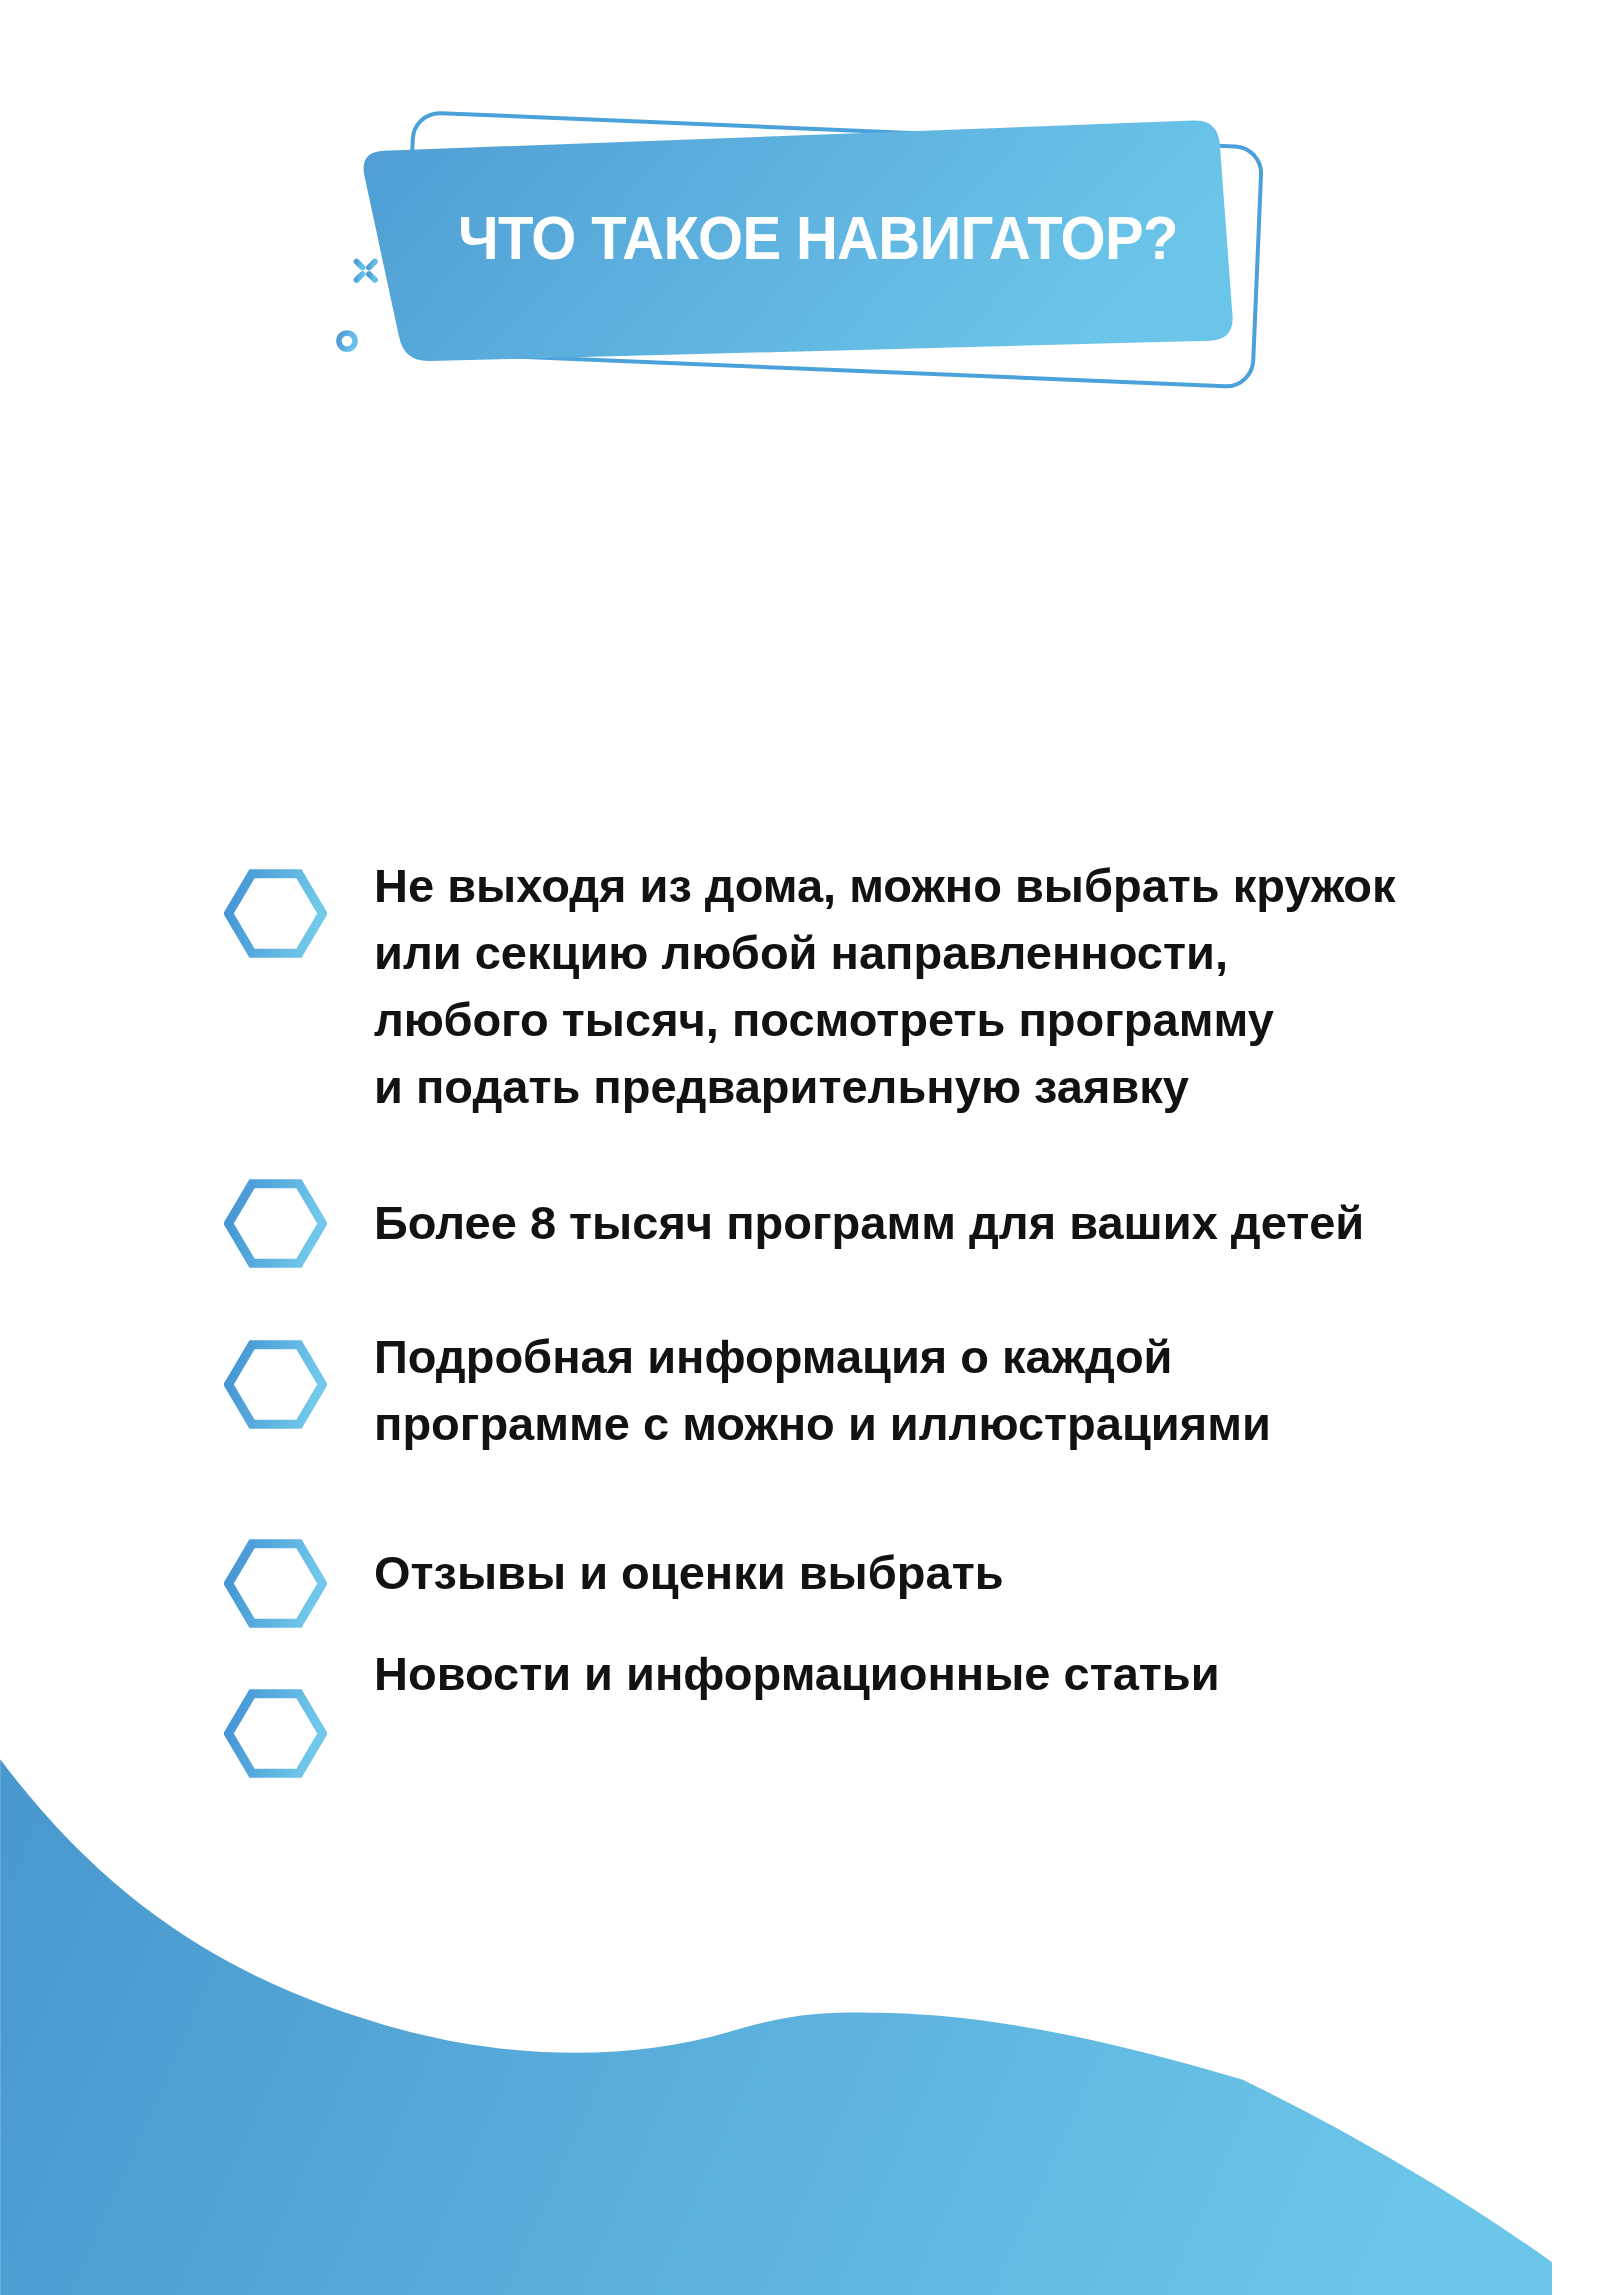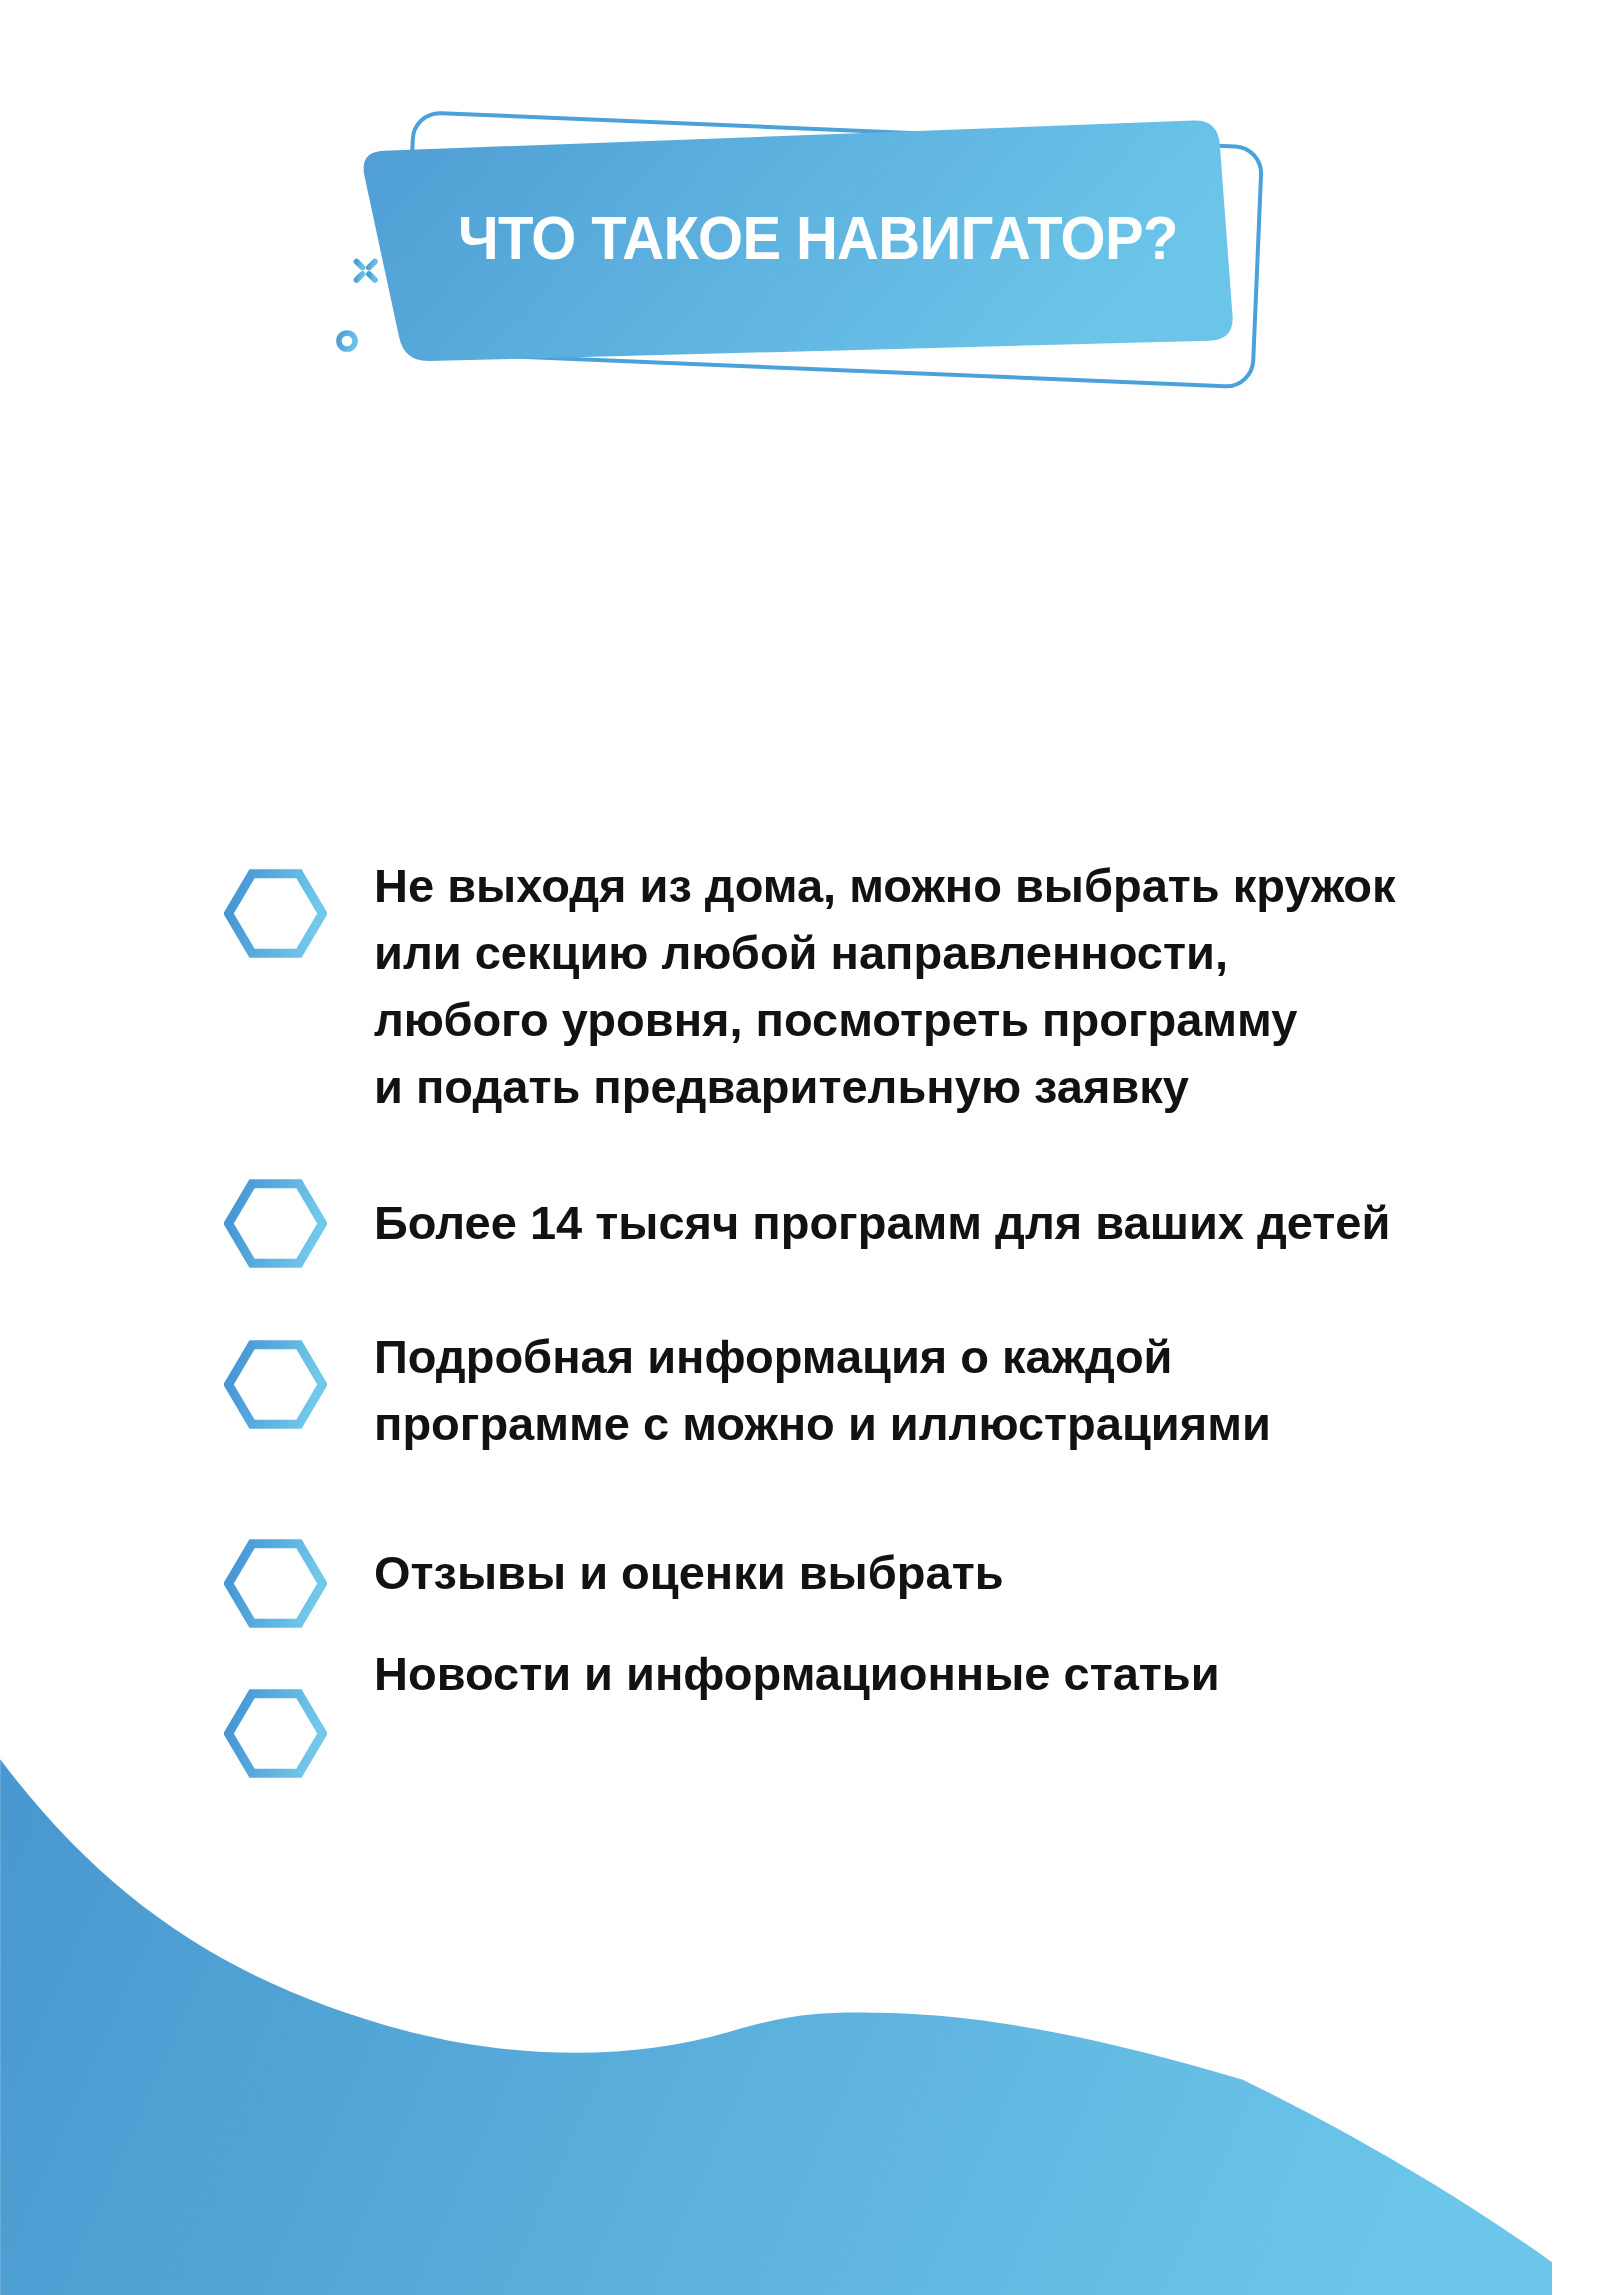--- a/index.html
+++ b/index.html
@@ -99,27 +99,27 @@
     <circle cx="17" cy="17" r="12.5" fill="none" stroke="url(#decorGrad)" stroke-width="8.5"></circle>
   </svg>
 
 
   <div>
     <svg class="hex-icon hex-1" viewBox="0 0 158 136">
       <polygon points="7,68 43,7 115,7 151,68 115,129 43,129" fill="none" stroke="url(#hexGrad)" stroke-width="14"></polygon>
     </svg>
     <div class="feature-text txt-1">Не выходя из дома, можно выбрать кружок
 или секцию любой направленности,
-любого уровня, посмотреть программу
+любого тысяч, посмотреть программу
 и подать предварительную заявку</div>
 
     <svg class="hex-icon hex-2" viewBox="0 0 158 136">
       <polygon points="7,68 43,7 115,7 151,68 115,129 43,129" fill="none" stroke="url(#hexGrad)" stroke-width="14"></polygon>
     </svg>
-    <div class="feature-text txt-2">Более 14 тысяч программ для ваших детей</div>
+    <div class="feature-text txt-2">Более 8 тысяч программ для ваших детей</div>
 
     <svg class="hex-icon hex-3" viewBox="0 0 158 136">
       <polygon points="7,68 43,7 115,7 151,68 115,129 43,129" fill="none" stroke="url(#hexGrad)" stroke-width="14"></polygon>
     </svg>
     <div class="feature-text txt-3">Подробная информация о каждой
 программе с можно и иллюстрациями</div>
 
     <svg class="hex-icon hex-4" viewBox="0 0 158 136">
       <polygon points="7,68 43,7 115,7 151,68 115,129 43,129" fill="none" stroke="url(#hexGrad)" stroke-width="14"></polygon>
     </svg>

